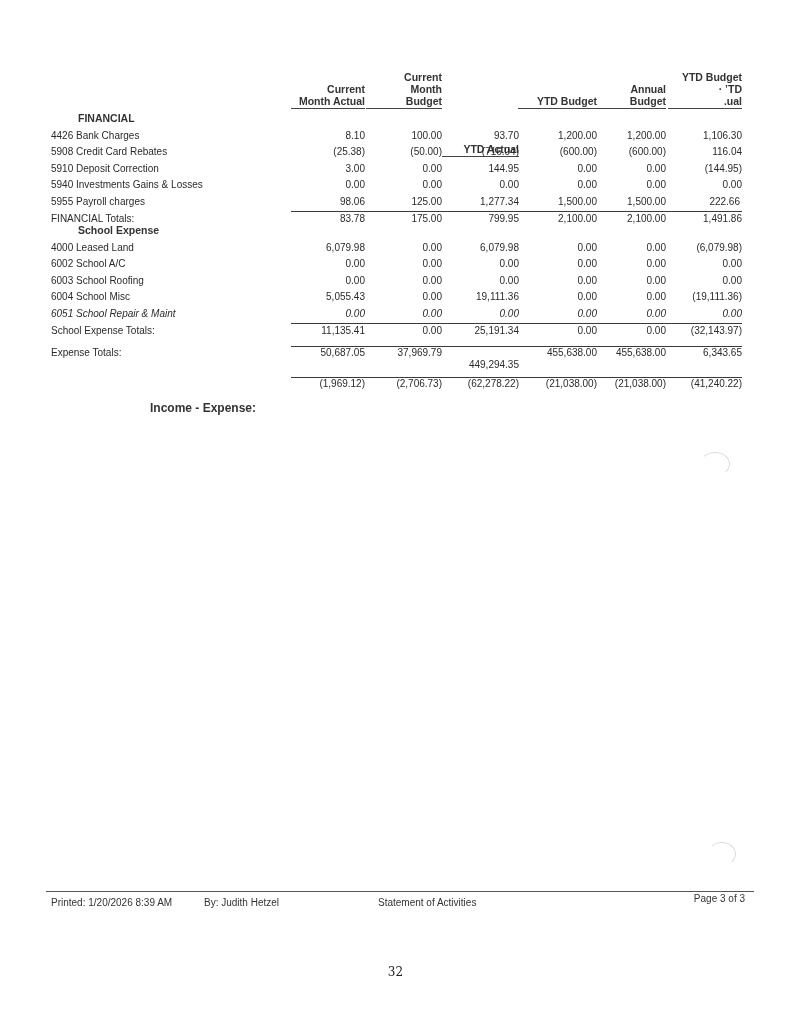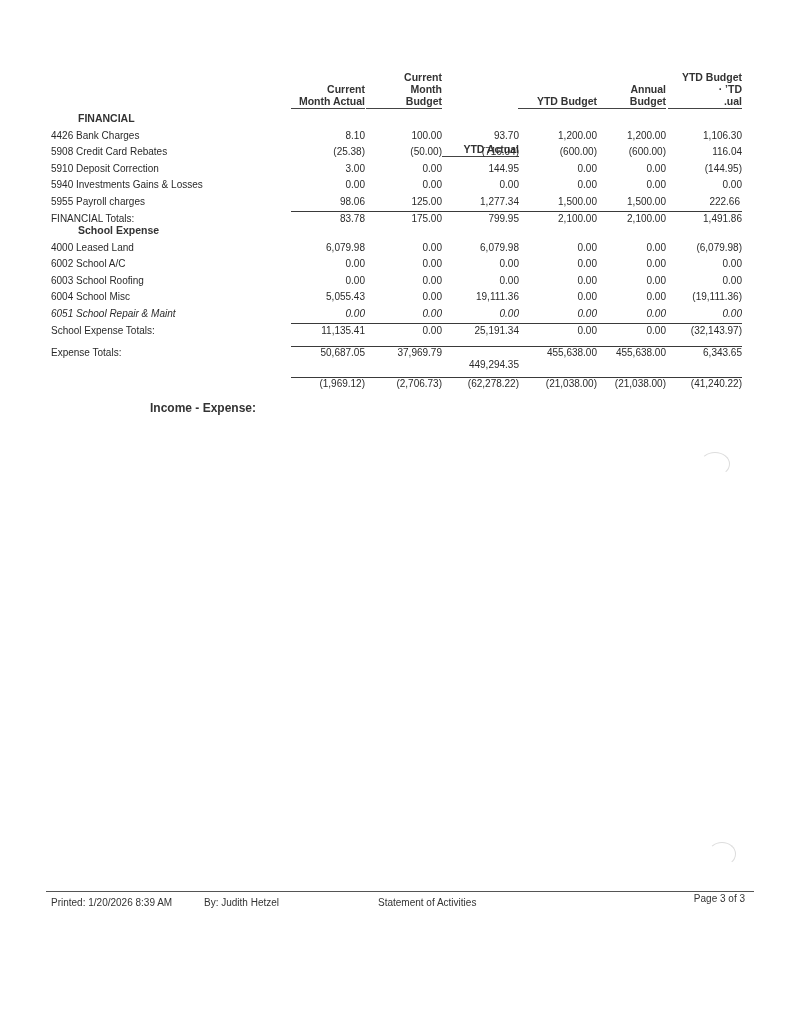--- a/index.html
+++ b/index.html
@@ -210,16 +210,17 @@
     </div>
 
   <div class="ie-label" style="top:401px;">Income - Expense:</div>
 
   <div class="footer-rule"></div>
   <div class="footer-item" style="left:51px;">Printed: 1/20/2026 8:39 AM</div>
   <div class="footer-item" style="left:204px;">By: Judith Hetzel</div>
   <div class="footer-item" style="left:378px;">Statement of Activities</div>
   <div class="footer-item" style="right:46px; top:893px;">Page 3 of 3</div>
 
+  <div class="page-num">32</div>
 
   <div class="smudge" style="left:700px; top:452px; width:28px; height:22px;"></div>
   <div class="smudge" style="left:708px; top:842px; width:26px; height:22px;"></div>
 </div>
 
 </body></html>

